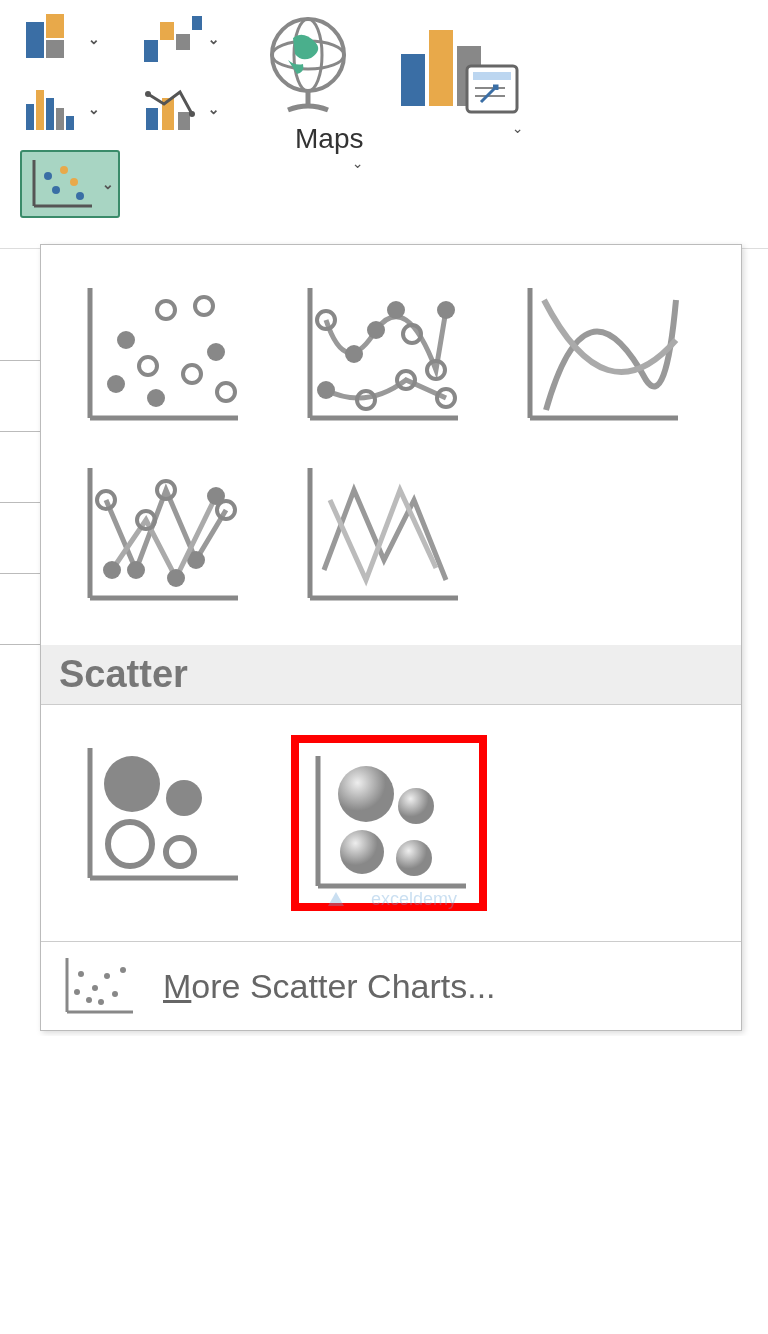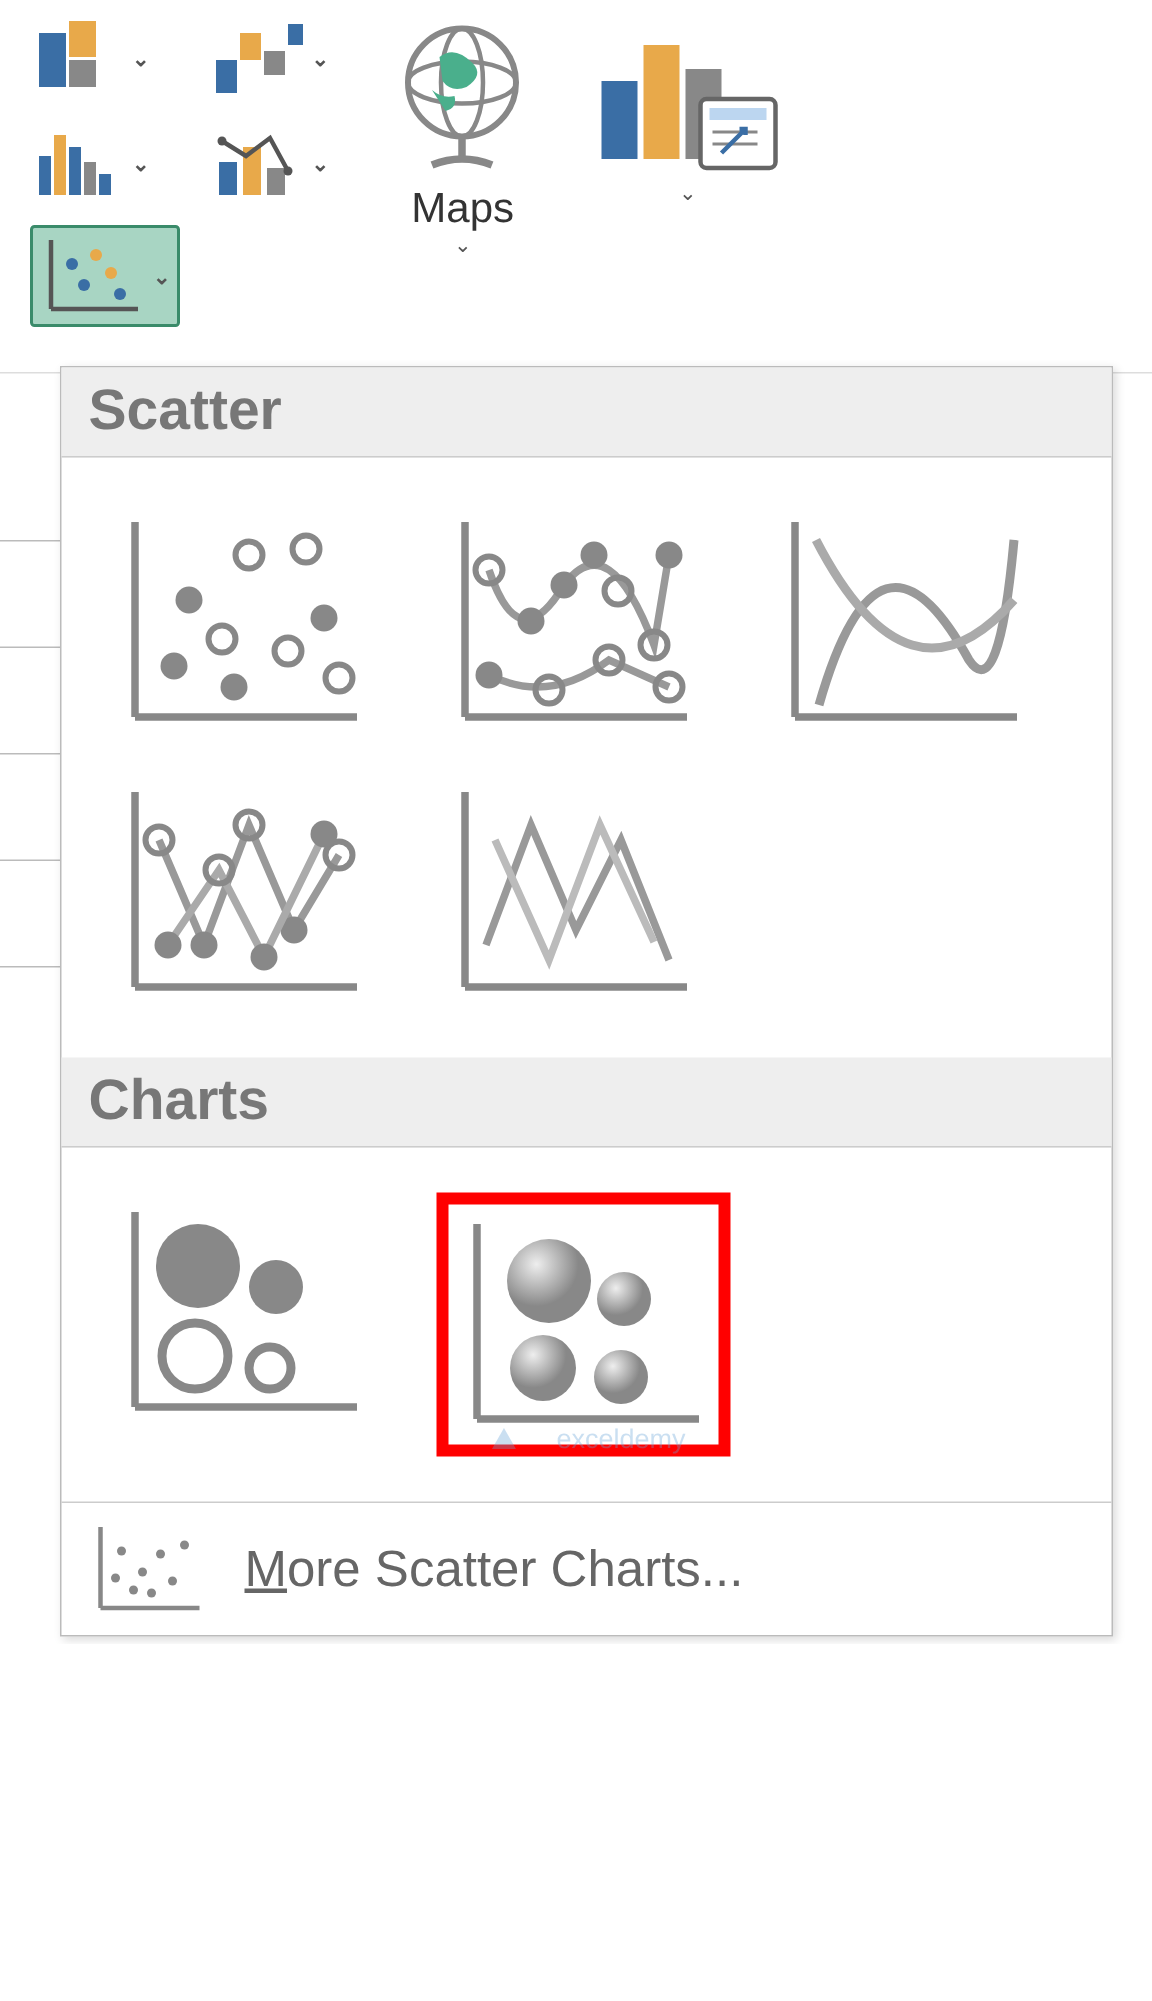--- a/index.html
+++ b/index.html
@@ -31,21 +31,21 @@
     background: #a8d5c3;
     border: 2px solid #3a8b6a;
     border-radius: 3px;
   }
   .mini-chevron {
     font-size: 14px;
     color: #555;
     font-weight: bold;
   }
   .big-btn {
-    text-align: center;
+    text-align: right;
     flex: 0 0 auto;
   }
   .big-btn .label {
     font-size: 28px;
     color: #333;
     margin-top: 3px;
   }
   .big-btn .dd { font-size: 14px; color:#555; }
   .dropdown-panel {
     border: 1px solid #bbb;
@@ -207,21 +207,20 @@
       <rect x="80" y="62" width="38" height="8" fill="#bcd6f0"></rect>
       <line x1="82" y1="78" x2="112" y2="78" stroke="#888" stroke-width="2"></line>
       <line x1="82" y1="86" x2="112" y2="86" stroke="#888" stroke-width="2"></line>
       <path d="M88 92 L104 76 M100 76 L104 76 L104 80" stroke="#3a6ea5" stroke-width="3" fill="none"></path>
     </svg>
     <div class="dd">⌄</div>
   </div>
 </div>
 
 <div class="dropdown-panel">
-  <div class="section-header">Scatter</div>
 
   <div class="option-grid">
     <div class="chart-option">
       <svg width="170" height="150" viewBox="0 0 170 150">
         <line x1="14" y1="8" x2="14" y2="138" stroke="#888" stroke-width="5"></line>
         <line x1="14" y1="138" x2="162" y2="138" stroke="#888" stroke-width="5"></line>
         <circle cx="50" cy="60" r="9" fill="#888"></circle>
         <circle cx="90" cy="30" r="9" fill="none" stroke="#888" stroke-width="4"></circle>
         <circle cx="128" cy="26" r="9" fill="none" stroke="#888" stroke-width="4"></circle>
         <circle cx="40" cy="104" r="9" fill="#888"></circle>
@@ -279,21 +278,21 @@
     <div class="chart-option">
       <svg width="170" height="150" viewBox="0 0 170 150">
         <line x1="14" y1="8" x2="14" y2="138" stroke="#888" stroke-width="5"></line>
         <line x1="14" y1="138" x2="162" y2="138" stroke="#888" stroke-width="5"></line>
         <polyline points="28,110 58,30 88,100 118,40 150,120" fill="none" stroke="#999" stroke-width="5"></polyline>
         <polyline points="34,40 70,120 104,30 140,108" fill="none" stroke="#bbb" stroke-width="5"></polyline>
       </svg>
     </div>
   </div>
 
-  <div class="section-header">Charts</div>
+  <div class="section-header">Scatter</div>
 
   <div class="option-grid two">
     <div class="chart-option">
       <svg width="170" height="150" viewBox="0 0 170 150">
         <line x1="14" y1="8" x2="14" y2="138" stroke="#888" stroke-width="5"></line>
         <line x1="14" y1="138" x2="162" y2="138" stroke="#888" stroke-width="5"></line>
         <circle cx="56" cy="44" r="28" fill="#888"></circle>
         <circle cx="108" cy="58" r="18" fill="#888"></circle>
         <circle cx="54" cy="104" r="22" fill="none" stroke="#888" stroke-width="6"></circle>
         <circle cx="104" cy="112" r="14" fill="none" stroke="#888" stroke-width="6"></circle>

